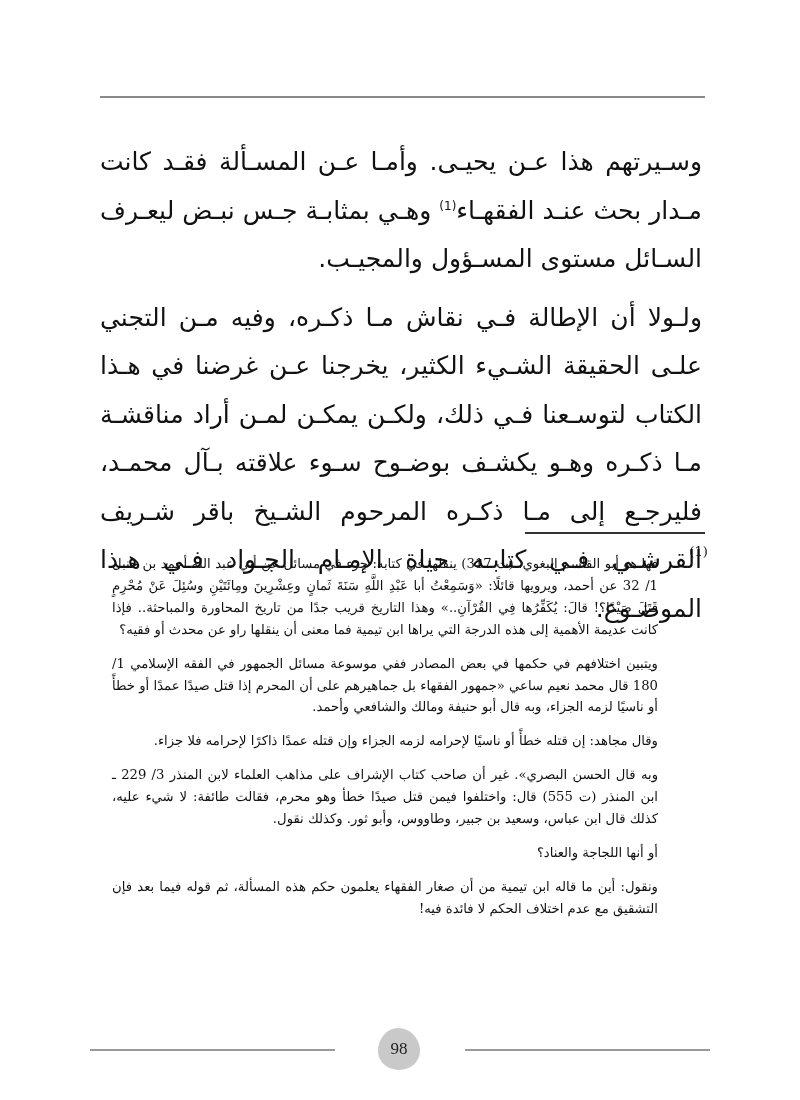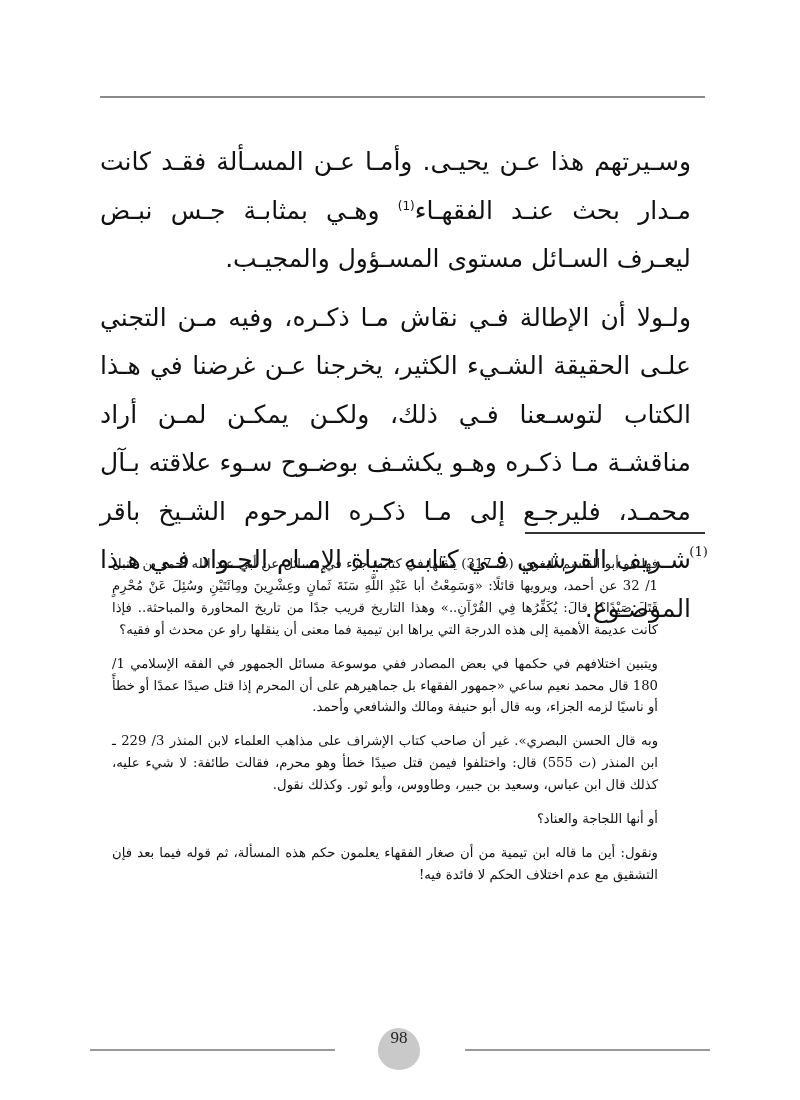--- a/index.html
+++ b/index.html
@@ -13,21 +13,21 @@
     font-family: "DejaVu Sans", sans-serif; font-weight: bold; font-size: 15px; color: #111;
   }
   .header-rule {
     position: absolute; top: 96px; left: 100px; width: 605px; height: 2px; background: #8a8a8a;
   }
   .body-text {
     position: absolute; top: 138px; left: 100px; width: 605px;
     font-family: "DejaVu Sans", sans-serif; font-size: 25px; line-height: 48.5px;
     text-align: justify; text-align-last: right;
   }
-  .body-text p { margin: 0 14px 10px 0; }
+  .body-text p { margin: 0 3px 10px 0; }
   .body-text sup { font-size: 12px; vertical-align: super; line-height: 0; }
   .fn-rule {
     position: absolute; top: 532px; right: 95px; width: 180px; height: 1.5px; background: #333;
   }
   .footnotes {
     position: absolute; top: 541px; left: 100px; width: 608px;
     font-family: "DejaVu Serif", "Liberation Serif", serif; font-size: 13.2px; line-height: 21.9px;
     text-align: justify;
   }
   .fn-entry { display: flex; flex-direction: row; }
@@ -38,21 +38,21 @@
     position: absolute; top: 1022px; left: 90px; width: 620px; height: 40px;
   }
   .footer-line {
     position: absolute; top: 27px; height: 2px; background: #9a9a9a;
   }
   .footer-line.left { left: 0; width: 245px; }
   .footer-line.right { right: 0; width: 245px; }
   .page-badge {
     position: absolute; left: 288px; top: 6px; width: 42px; height: 42px;
     background: #c9c9c9; border-radius: 48% 52% 50% 50% / 55% 55% 45% 45%;
-    display: flex; justify-content: center;
+    display: flex; align-items: center; justify-content: center;
     font-family: "Liberation Serif", serif; font-size: 17px; color: #222;
   }
 </style>
 </head>
 <body>
 
 <div class="header">
 </div>
 <div class="header-rule"></div>
 
@@ -64,20 +64,21 @@
 </div>
 
 <div class="fn-rule"></div>
 
 <div class="footnotes">
   <div class="fn-entry">
     <span class="fn-num">(1)</span>
     <div class="fn-content">
       <p>فها هو أبو القاسم البغوي، (ت 317) ينقلها في كتابه: جزء في مسائل عن أبي عبد الله أحمد بن حنبل 1/ 32 عن أحمد، ويرويها قائلًا: «وَسَمِعْتُ أبا عَبْدِ اللَّهِ سَنَةَ ثَمانٍ وعِشْرِينَ ومِائَتَيْنِ وسُئِلَ عَنْ مُحْرِمٍ قَتَلَ صَيْدًا؟! قالَ: يُكَفِّرُها فِي القُرْآنِ..» وهذا التاريخ قريب جدًا من تاريخ المحاورة والمباحثة.. فإذا كانت عديمة الأهمية إلى هذه الدرجة التي يراها ابن تيمية فما معنى أن ينقلها راو عن محدث أو فقيه؟</p>
       <p>ويتبين اختلافهم في حكمها في بعض المصادر ففي موسوعة مسائل الجمهور في الفقه الإسلامي 1/ 180 قال محمد نعيم ساعي «جمهور الفقهاء بل جماهيرهم على أن المحرم إذا قتل صيدًا عمدًا أو خطأً أو ناسيًا لزمه الجزاء، وبه قال أبو حنيفة ومالك والشافعي وأحمد.</p>
+      <p>وقال مجاهد: إن قتله خطأً أو ناسيًا لإحرامه لزمه الجزاء وإن قتله عمدًا ذاكرًا لإحرامه فلا جزاء.</p>
       <p>وبه قال الحسن البصري». غير أن صاحب كتاب الإشراف على مذاهب العلماء لابن المنذر 3/ 229 ـ ابن المنذر (ت 555) قال: واختلفوا فيمن قتل صيدًا خطأ وهو محرم، فقالت طائفة: لا شيء عليه، كذلك قال ابن عباس، وسعيد بن جبير، وطاووس، وأبو ثور. وكذلك نقول.</p>
       <p>أو أنها اللجاجة والعناد؟</p>
       <p>ونقول: أين ما قاله ابن تيمية من أن صغار الفقهاء يعلمون حكم هذه المسألة، ثم قوله فيما بعد فإن التشقيق مع عدم اختلاف الحكم لا فائدة فيه!</p>
     </div>
   </div>
 </div>
 
 <div class="footer">
   <div class="footer-line left"></div>
   <div class="page-badge">

